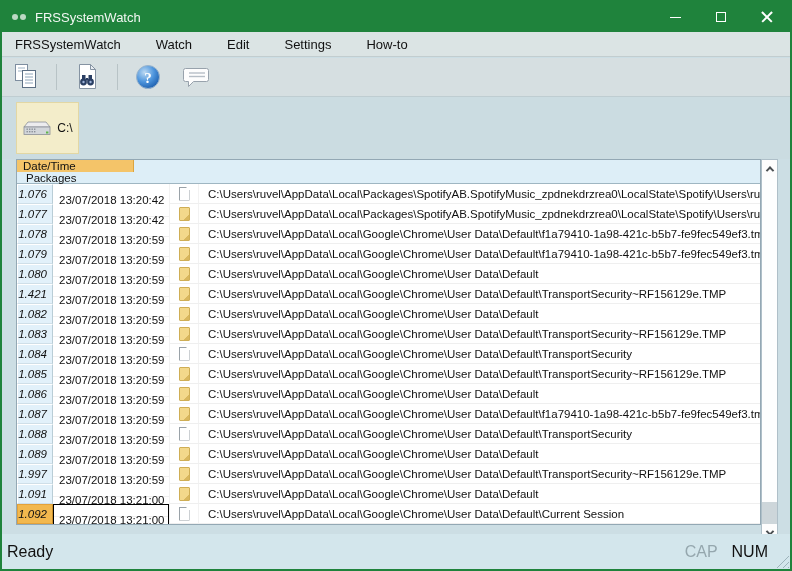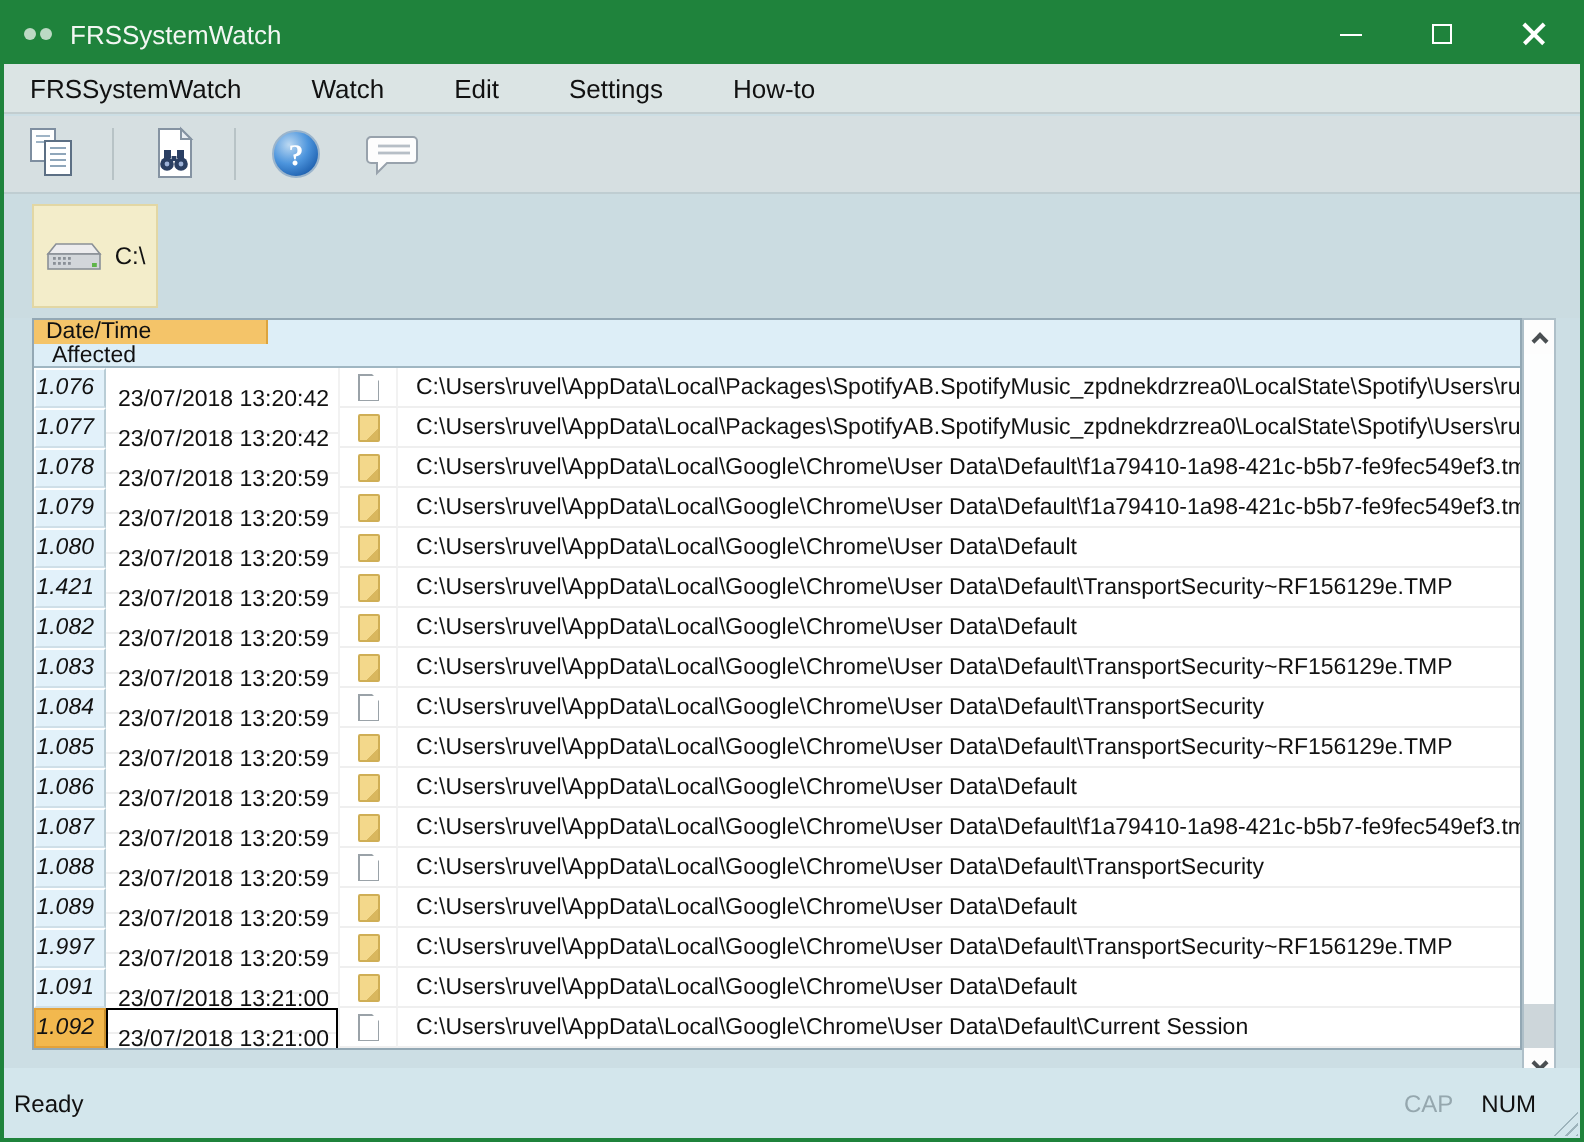--- a/index.html
+++ b/index.html
@@ -102,21 +102,21 @@
   .hscroll .spacer { flex:1; }
   .sb-btn { display:flex; align-items:center; justify-content:center; background:#fdfdfd; }
   .chev { display:block; width:6px; height:6px; border-left:2px solid #4a4f52; border-top:2px solid #4a4f52; }
   .chev.up    { transform:rotate(45deg) translate(1px,1px); }
   .chev.down  { transform:rotate(225deg) translate(1px,1px); }
   .chev.left  { transform:rotate(-45deg) translateX(1px); }
   .chev.right { transform:rotate(135deg) translateX(1px); }
   
   .statusbar {
     position:absolute; left:0; right:0; bottom:0; height:35px;
-    background:#d3e6ec; display:flex; align-items:center; font-size:12px; color:#111;
+    background:#d3e6ec; display:flex; align-items:center; font-size:16px; color:#111;
   }
   .status-left { margin-left:5px; }
   .status-right { margin-left:auto; display:flex; gap:14px; margin-right:22px; }
   .kbd-cap { color:#95a7ae;margin-left:10px; }
   .kbd-num { color:#111; }
   .resize-grip {
     position:absolute; right:1px; bottom:1px; width:14px; height:14px;
     background:repeating-linear-gradient(135deg, transparent 0 3px, #9db3bb 3px 4px);
     clip-path:polygon(100% 0, 100% 100%, 0 100%);
   }
@@ -222,21 +222,21 @@
       </svg>
       <span class="drive-label">C:\</span>
     </div>
   </div>
 
   <div class="table-wrap">
     <div class="thead">
       <div class="th c-idx"></div>
       <div class="th c-dt">Date/Time</div>
       <div class="th c-ic"></div>
-      <div class="th c-aff">Affected</div>
+      <div class="th c-aff">Packages</div>
     </div>
     <div class="tbody">
         <div class="tr">
       <div class="td c-idx">1.076</div>
       <div class="td c-dt">23/07/2018 13:20:42</div>
       <div class="td c-ic">
             <span class="doc white"></span>
           </div>
       <div class="td c-aff">C:\Users\ruvel\AppData\Local\Packages\SpotifyAB.SpotifyMusic_zpdnekdrzrea0\LocalState\Spotify\Users\ruvelro-us</div>
     </div>

